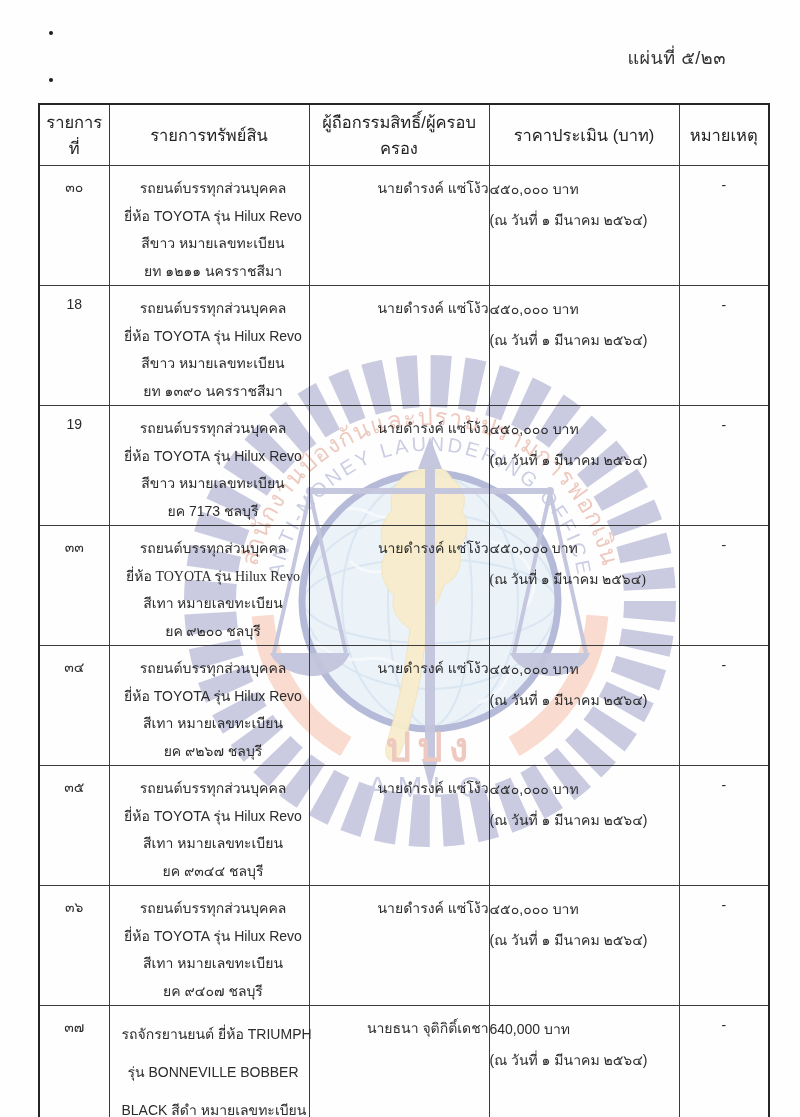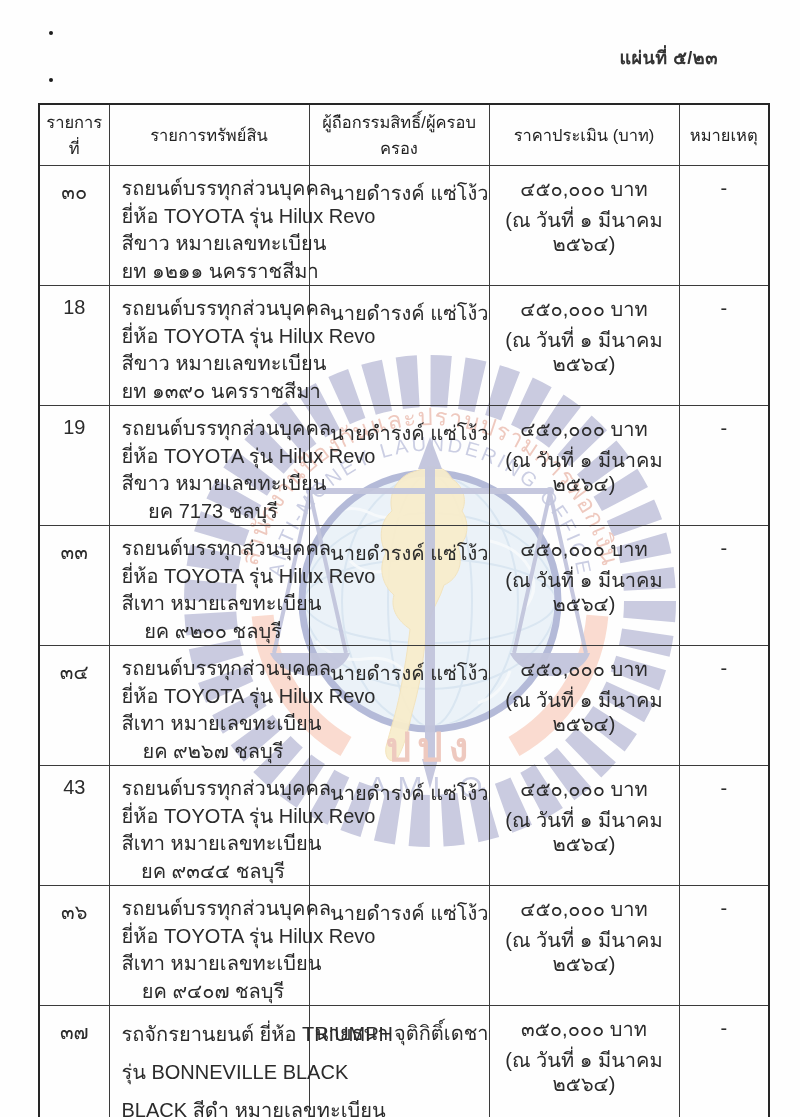--- a/index.html
+++ b/index.html
@@ -4,43 +4,43 @@
 <style>
   html,body{margin:0;padding:0;}
   body{
     width:800px;height:1117px;position:relative;overflow:hidden;
     background:#fefefe;color:#2e2e2e;
     font-family:"Liberation Sans","DejaVu Sans",sans-serif;
   }
   .dot{position:absolute;width:4px;height:4px;background:#1c1c1c;border-radius:50%;}
   .dot1{left:49px;top:31px;}
   .dot2{left:49px;top:78px;}
-  .sheet-label{position:absolute;top:43px;right:82px;font-size:18px;color:#333;letter-spacing:.5px;font-weight:bold;}
+  .sheet-label{position:absolute;top:43px;right:74px;font-size:18px;color:#333;letter-spacing:.5px;}
 
   
   .seal{position:absolute;left:170px;top:341px;width:520px;height:520px;z-index:0;}
 
   
   table.doc{
     position:absolute;left:38px;top:103px;width:730px;z-index:1;
     border-collapse:collapse;table-layout:fixed;background:transparent;
     border:2px solid #262626;border-bottom:4px solid #161616;
   }
   th,td{border:1.5px solid #3b3b3b;vertical-align:top;padding:0;background:transparent;}
   th{font-weight:400;font-size:16.5px;text-align:center;vertical-align:middle;padding:4px 2px;color:#222;}
   tr.hdr{height:40px;}
-  tr.h0{height:115px;} tr.h1{height:107px;} tr.h2{height:106px;} tr.h3{height:107px;}
+  tr.h0{height:115px;} tr.h1{height:107px;} tr.h2{height:106px;} tr.h3{height:107px;font-family:Liberation Serif, serif;}
   tr.h4{height:113px;} tr.h5{height:115px;} tr.h6{height:118px;} tr.h7{height:152px;}
-  td{font-size:20px;color:#2b2b2b;}
+  td{font-size:14px;color:#2b2b2b;}
   .c-no{text-align:center;padding-top:10px;}
   .c-asset{padding:9px 4px 0 12px;}
   .al{line-height:27.5px;white-space:nowrap;text-align:center;}
   tr.big .al{line-height:38px;}
   .c-owner{text-align:right;padding-top:11px;}
-  .c-price{text-align:center;padding-top:11px;}
+  .c-price{text-align:left;padding-top:11px;}
   .pd{margin-top:7px;line-height:24px;}
   .pa{line-height:24px;}
   .c-remark{text-align:center;padding-top:11px;}
 </style>
 </head>
 <body>
 
 <div class="dot dot1"></div>
 <div class="dot dot2"></div>
 
@@ -203,21 +203,21 @@
     </td>
     <td class="c-owner">นายดำรงค์ แซ่โง้ว</td>
     <td class="c-price">
       <div class="pa">๔๕๐,๐๐๐ บาท</div>
       <div class="pd">(ณ วันที่ ๑ มีนาคม ๒๕๖๔)</div>
     </td>
     <td class="c-remark">-</td>
   </tr>
 
   <tr class="h5">
-    <td class="c-no">43</td>
+    <td class="c-no">๓๕</td>
     <td class="c-asset">
       <div class="al">รถยนต์บรรทุกส่วนบุคคล</div>
       <div class="al">ยี่ห้อ TOYOTA รุ่น Hilux Revo</div>
       <div class="al">สีเทา หมายเลขทะเบียน</div>
       <div class="al">ยค ๙๓๔๔ ชลบุรี</div>
     </td>
     <td class="c-owner">นายดำรงค์ แซ่โง้ว</td>
     <td class="c-price">
       <div class="pa">๔๕๐,๐๐๐ บาท</div>
       <div class="pd">(ณ วันที่ ๑ มีนาคม ๒๕๖๔)</div>
@@ -238,25 +238,25 @@
       <div class="pa">๔๕๐,๐๐๐ บาท</div>
       <div class="pd">(ณ วันที่ ๑ มีนาคม ๒๕๖๔)</div>
     </td>
     <td class="c-remark">-</td>
   </tr>
 
   <tr class="h7 big">
     <td class="c-no">๓๗</td>
     <td class="c-asset">
       <div class="al">รถจักรยานยนต์ ยี่ห้อ TRIUMPH</div>
-      <div class="al">รุ่น BONNEVILLE BLACK</div>
+      <div class="al">รุ่น BONNEVILLE BOBBER</div>
       <div class="al">BLACK สีดำ หมายเลขทะเบียน</div>
 
     </td>
     <td class="c-owner">นายธนา จุติกิติ์เดชา</td>
     <td class="c-price">
-      <div class="pa">๓๕๐,๐๐๐ บาท</div>
+      <div class="pa">640,000 บาท</div>
       <div class="pd">(ณ วันที่ ๑ มีนาคม ๒๕๖๔)</div>
     </td>
     <td class="c-remark">-</td>
   </tr>
   </tbody>
 </table>
 
 </body></html>

